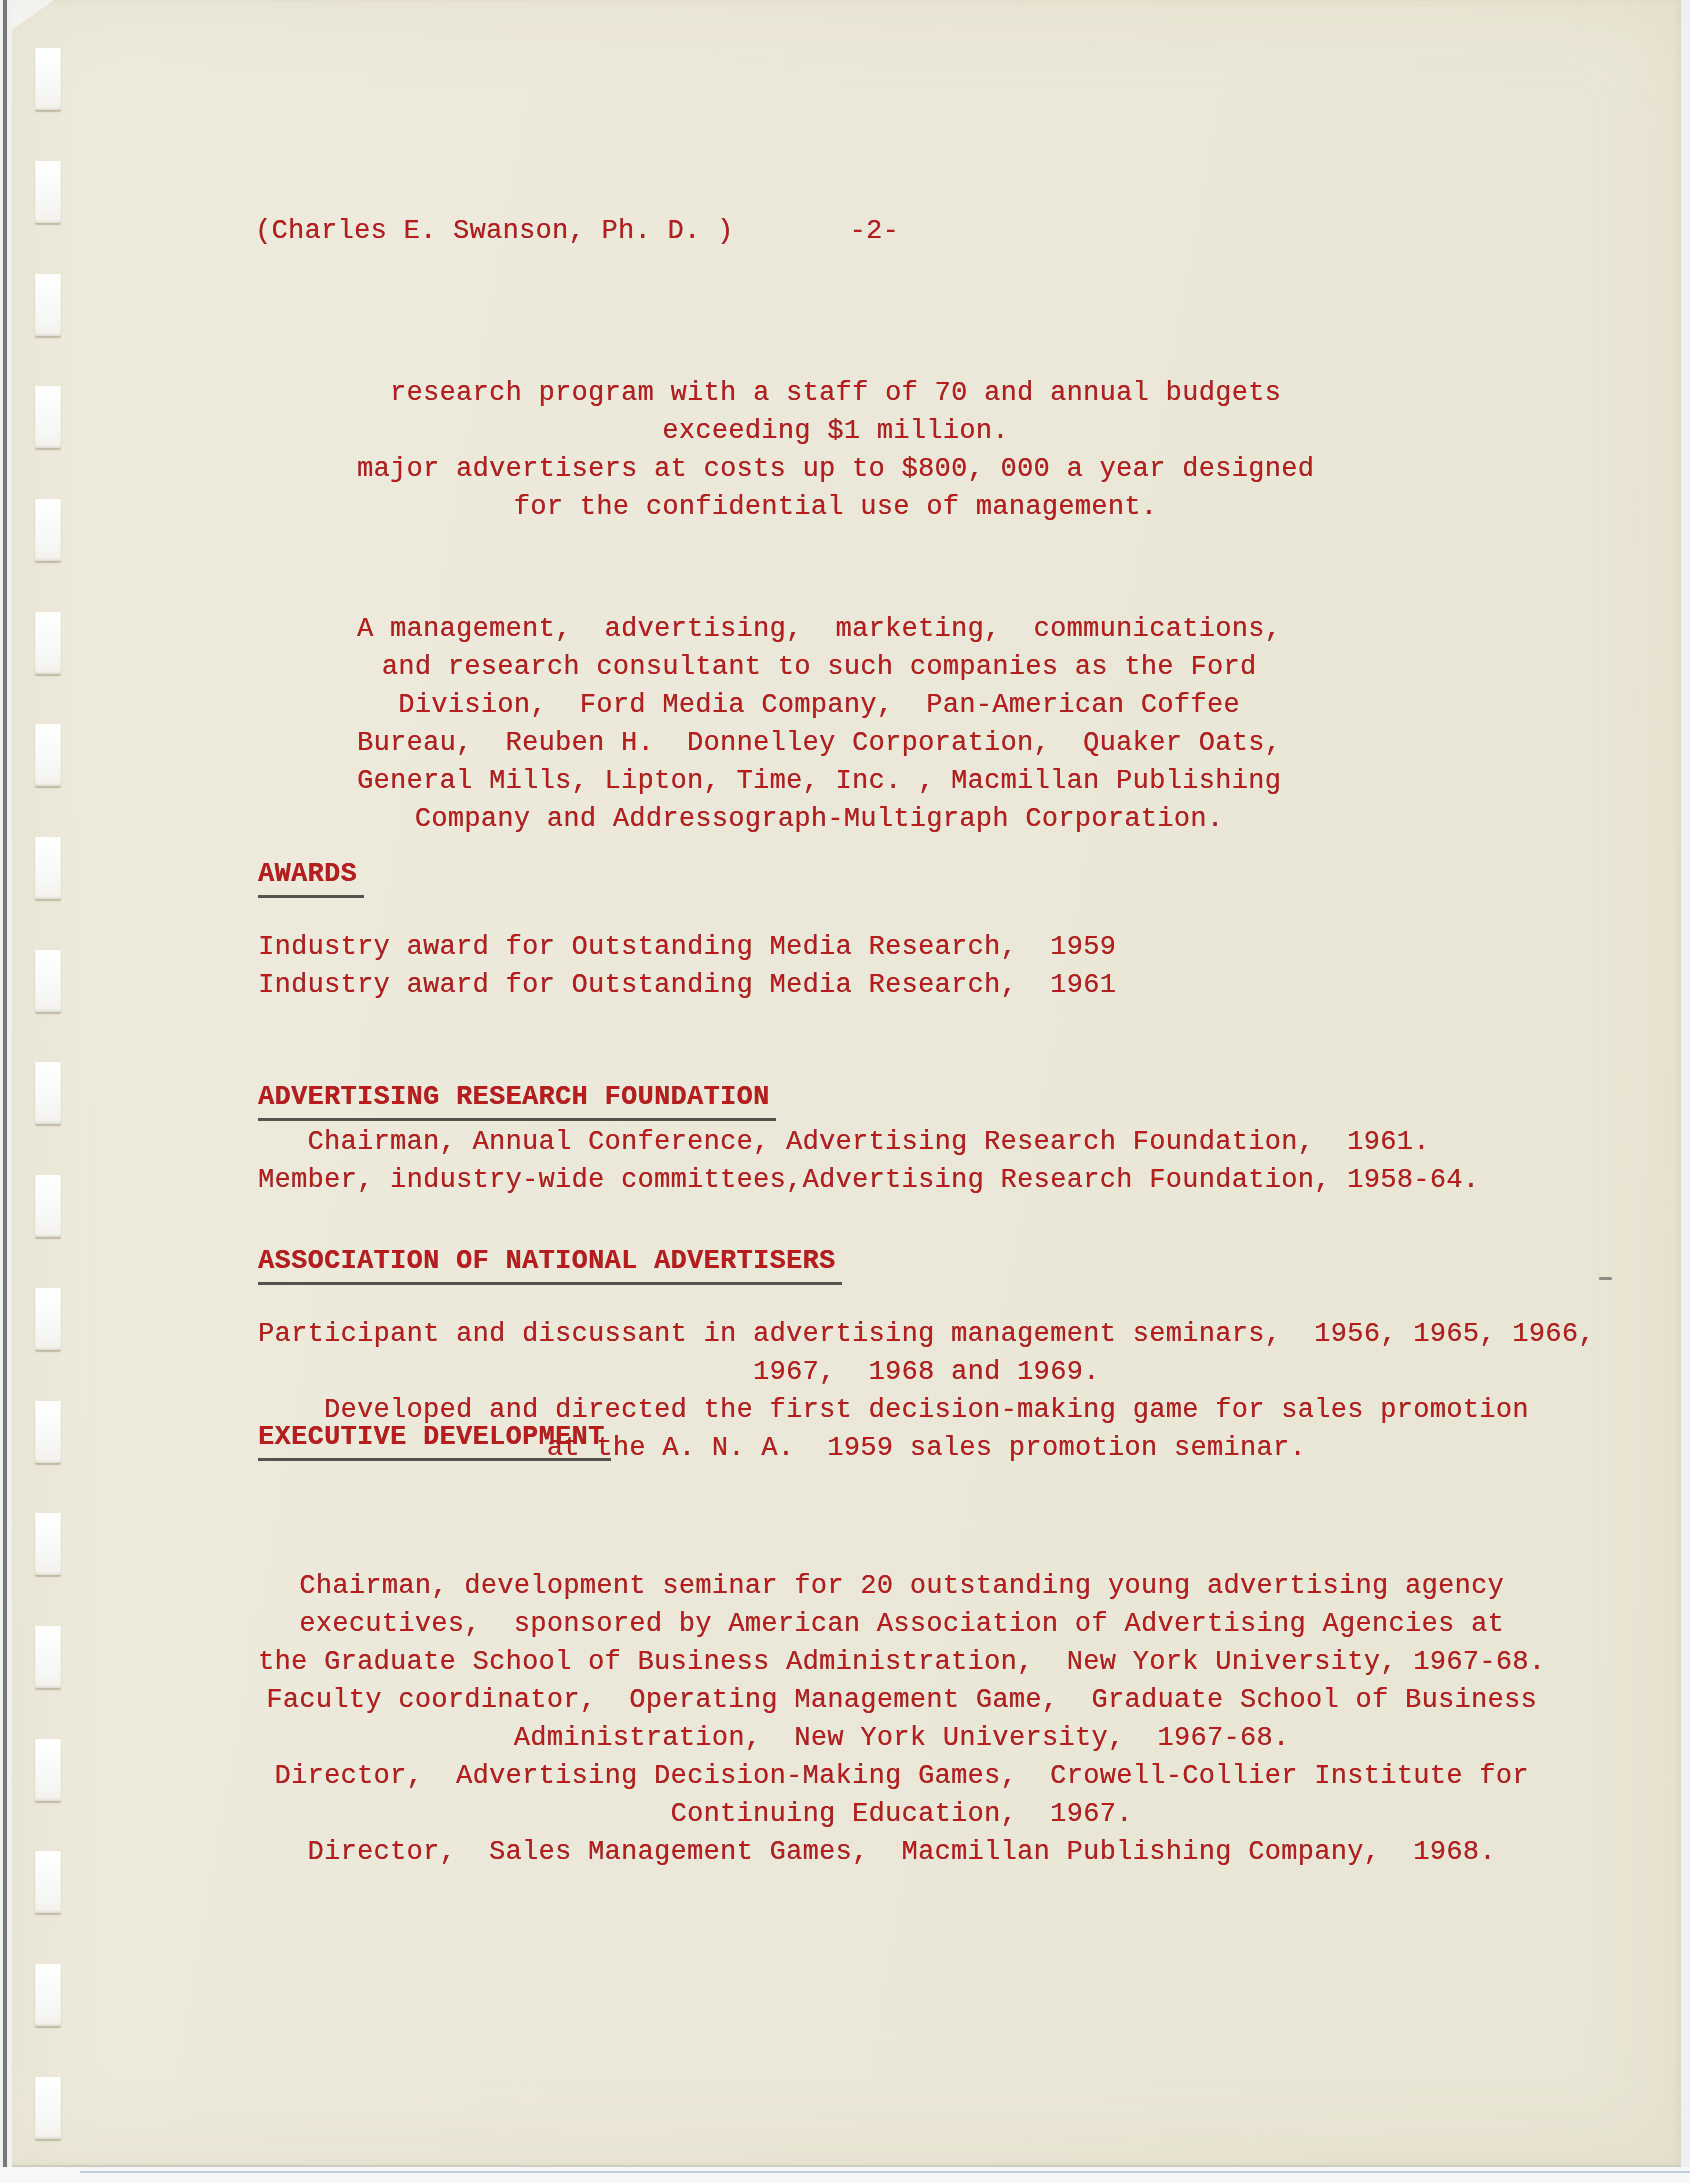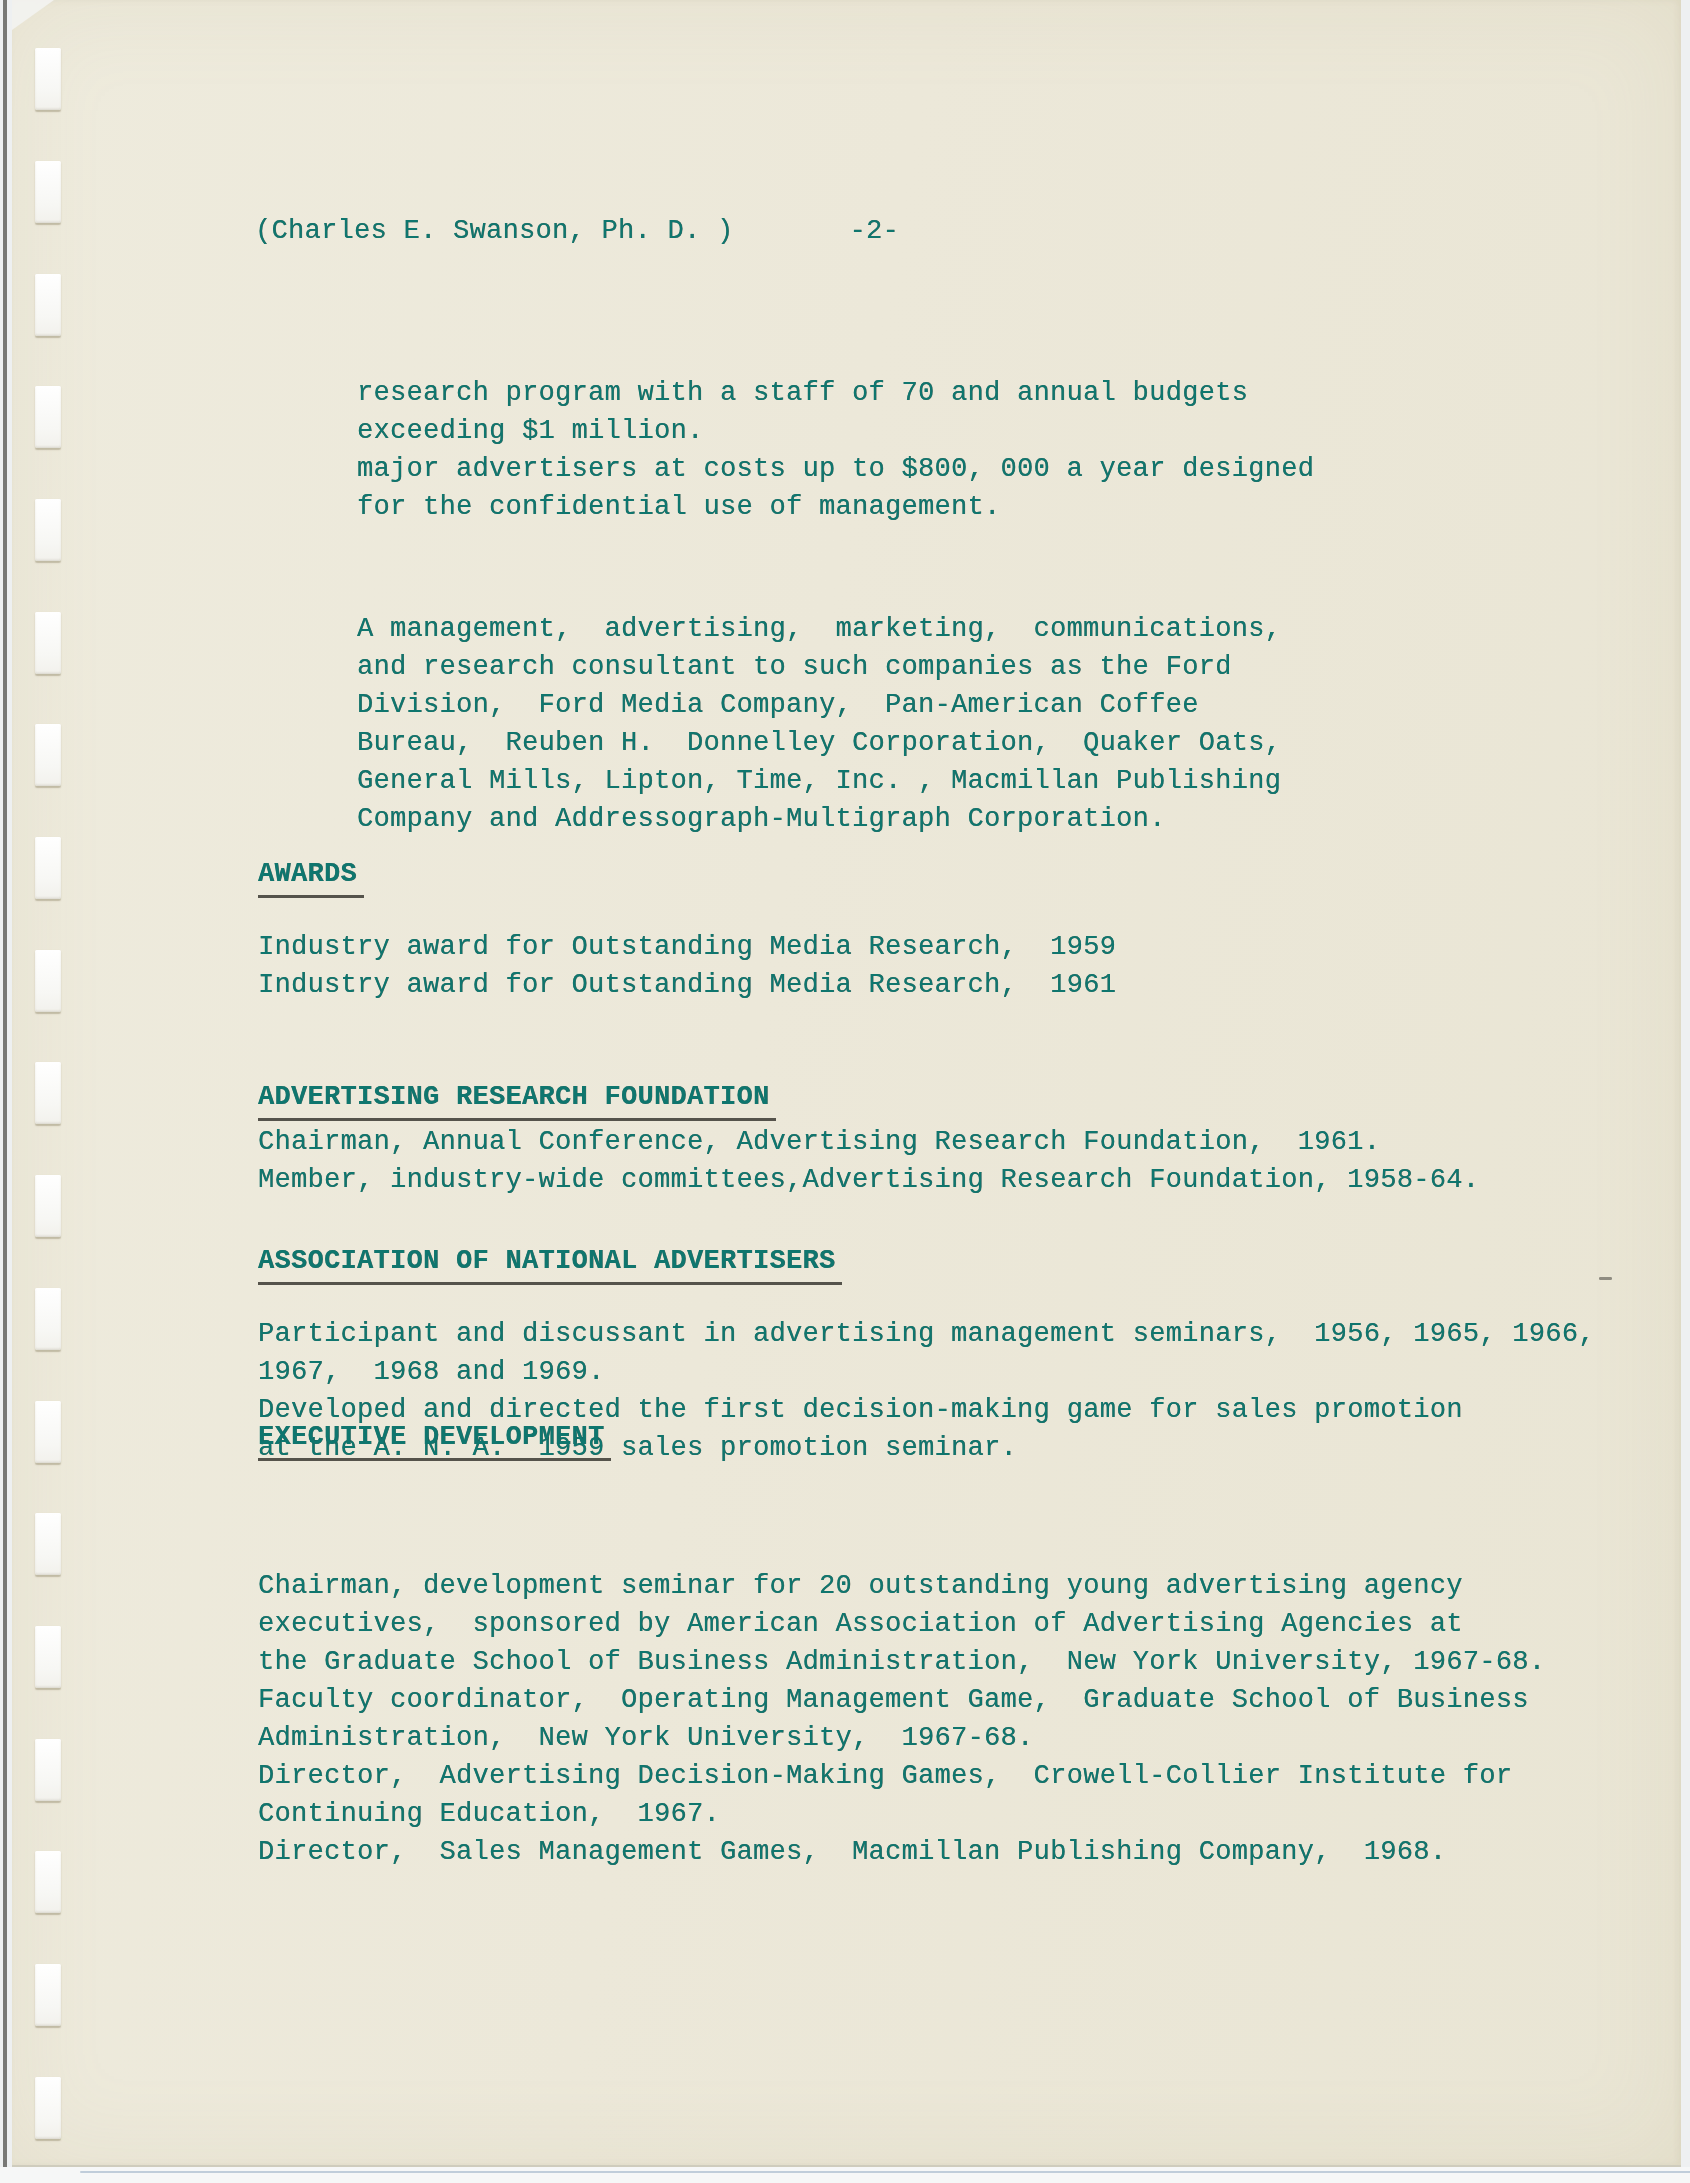--- a/index.html
+++ b/index.html
@@ -35,26 +35,26 @@
     background:#b6c5d5;opacity:.85;border-radius:1.3px;
   }
   .hole{
     position:absolute;width:26px;height:62px;
     background:linear-gradient(180deg,#ffffff 0%,#f7f7f4 70%,#f2f1ec 100%);
     border-radius:2px;
     box-shadow:0 1.3px 1.3px rgba(140,130,100,.45), inset 0 1.3px 1.3px rgba(255,255,255,.9), inset 0 -1.3px 2px rgba(120,110,85,.18);
   }
   .ink{
     position:absolute;
-    color:#0f766e;
+    color:#b91c1c;
     font-size:27px;
     letter-spacing:0.3px;
     text-shadow:0.2px 0.3px 0.6px rgba(62,60,54,.72);
   }
-  .line{white-space:pre;height:38px;line-height:38px;}
+  .line{white-space:pre;height:38px;line-height:38px;text-align:center;}
   .header-row{display:flex;gap:116px;}
   .heading{
     font-weight:bold;
     display:inline-block;
     white-space:pre;
     line-height:32px;
     padding:0 6.6px 4.6px 0;
     border-bottom:3.3px solid rgba(64,62,55,.88);
   }
   .artifact-dash{

